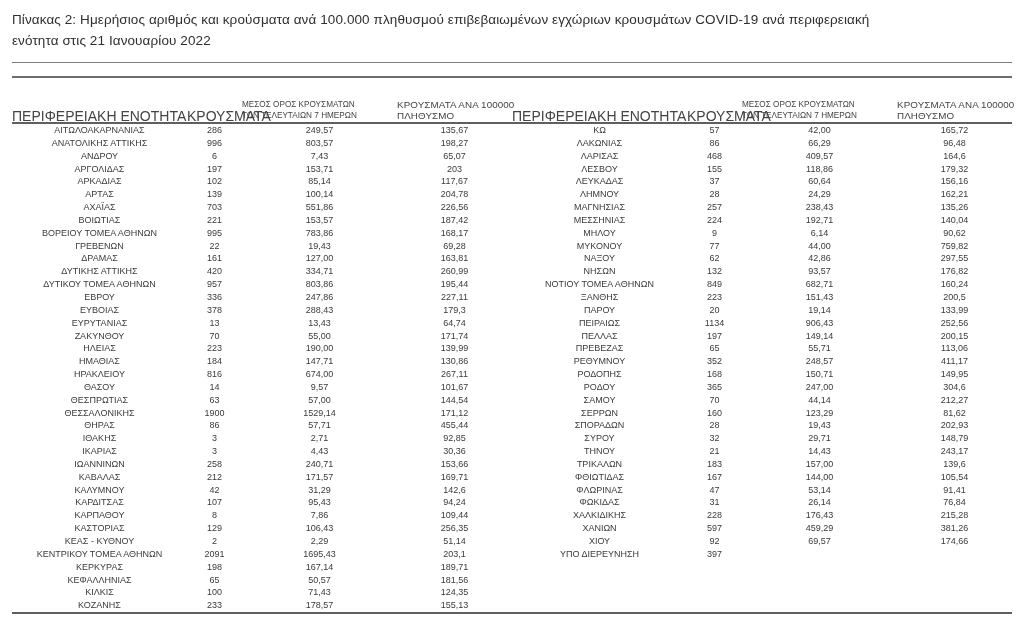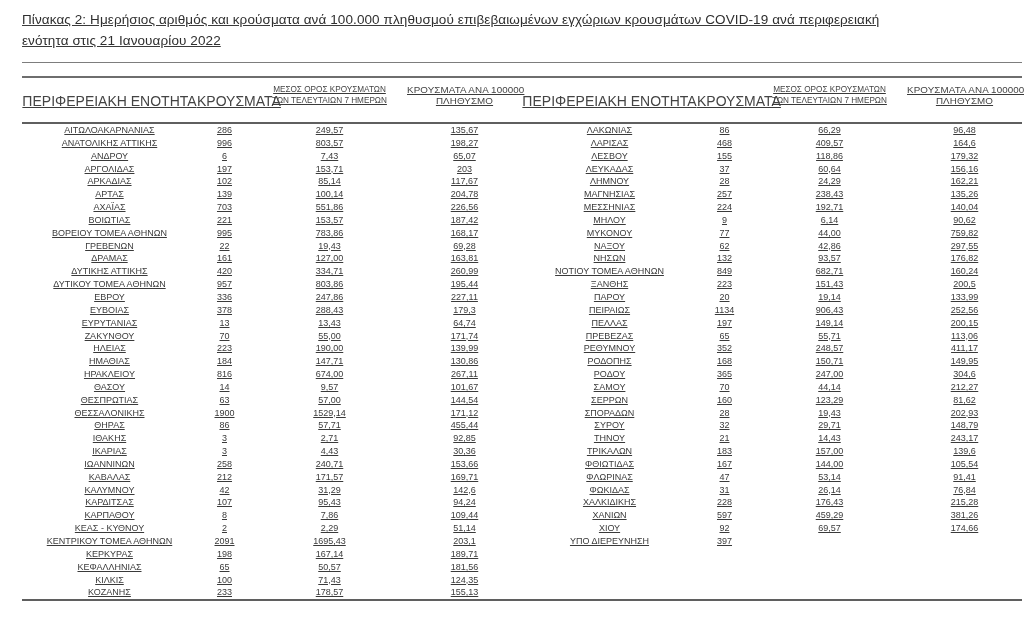--- a/index.html
+++ b/index.html
@@ -2,21 +2,21 @@
 <html lang="el"><head>
 <meta charset="utf-8">
 <style>
   html,body{margin:0;padding:0;background:#ffffff;}
   body{
     width:1024px;height:625px;overflow:hidden;
     font-family:"Liberation Sans","DejaVu Sans",sans-serif;
     color:#3a3a3a;
     -webkit-font-smoothing:antialiased;
   }
-  .sheet{width:1000px;margin:0 0 0 22px;text-decoration:underline;}
+  .sheet{width:1000px;margin:0 0 0 12px;}
   .title{
     padding-top:9px;
     font-size:13.5px;line-height:21px;color:#2f2f2f;
     letter-spacing:.1px;
   }
   .rule-thin{
     margin-top:11px;height:0;border-top:1.5px solid #7d7d7d;
   }
   .rule-thick-top{
     margin-top:13px;height:0;border-top:2.5px solid #6e6e6e;
@@ -25,22 +25,22 @@
   .half{width:50%;}
   .thead{
     display:grid;
     grid-template-columns:35% 11% 31% 23%;
     align-items:end;
     height:43px;
     border-bottom:2px solid #5f5f5f;
     padding-bottom:1px;
   }
   .th{
-    text-align:center;color:#444;line-height:10.5px;
-    padding-bottom:15px;white-space:nowrap;
+    text-align:left;color:#444;line-height:10.5px;
+    padding-bottom:0px;white-space:nowrap;
   }
   .th-region,.th-cases{font-size:14px;}
   .th-avg7{font-size:8.2px;}
   .th-per100k{font-size:9.8px;letter-spacing:.1px;}
   .tbody{display:block;}
   .trow{
     display:grid;
     grid-template-columns:35% 11% 31% 23%;
     height:12.85px;
   }
@@ -260,20 +260,26 @@
             <div class="cell c-avg7">95,43</div>
             <div class="cell c-per100k">94,24</div>
           </div>
           <div class="trow">
             <div class="cell c-region">ΚΑΡΠΑΘΟΥ</div>
             <div class="cell c-cases">8</div>
             <div class="cell c-avg7">7,86</div>
             <div class="cell c-per100k">109,44</div>
           </div>
           <div class="trow">
+            <div class="cell c-region">ΚΑΣΤΟΡΙΑΣ</div>
+            <div class="cell c-cases">129</div>
+            <div class="cell c-avg7">106,43</div>
+            <div class="cell c-per100k">256,35</div>
+          </div>
+          <div class="trow">
             <div class="cell c-region">ΚΕΑΣ - ΚΥΘΝΟΥ</div>
             <div class="cell c-cases">2</div>
             <div class="cell c-avg7">2,29</div>
             <div class="cell c-per100k">51,14</div>
           </div>
           <div class="trow">
             <div class="cell c-region">ΚΕΝΤΡΙΚΟΥ ΤΟΜΕΑ ΑΘΗΝΩΝ</div>
             <div class="cell c-cases">2091</div>
             <div class="cell c-avg7">1695,43</div>
             <div class="cell c-per100k">203,1</div>
@@ -313,20 +319,26 @@
           <div>ΜΕΣΟΣ ΟΡΟΣ ΚΡΟΥΣΜΑΤΩΝ</div>
           <div>ΤΩΝ ΤΕΛΕΥΤΑΙΩΝ 7 ΗΜΕΡΩΝ</div>
         </div>
         <div class="th th-per100k">
           <div>ΚΡΟΥΣΜΑΤΑ ΑΝΑ 100000</div>
           <div>ΠΛΗΘΥΣΜΟ</div>
         </div>
       </div>
       <div class="tbody" id="right-body">
           <div class="trow">
+            <div class="cell c-region">ΚΩ</div>
+            <div class="cell c-cases">57</div>
+            <div class="cell c-avg7">42,00</div>
+            <div class="cell c-per100k">165,72</div>
+          </div>
+          <div class="trow">
             <div class="cell c-region">ΛΑΚΩΝΙΑΣ</div>
             <div class="cell c-cases">86</div>
             <div class="cell c-avg7">66,29</div>
             <div class="cell c-per100k">96,48</div>
           </div>
           <div class="trow">
             <div class="cell c-region">ΛΑΡΙΣΑΣ</div>
             <div class="cell c-cases">468</div>
             <div class="cell c-avg7">409,57</div>
             <div class="cell c-per100k">164,6</div>

